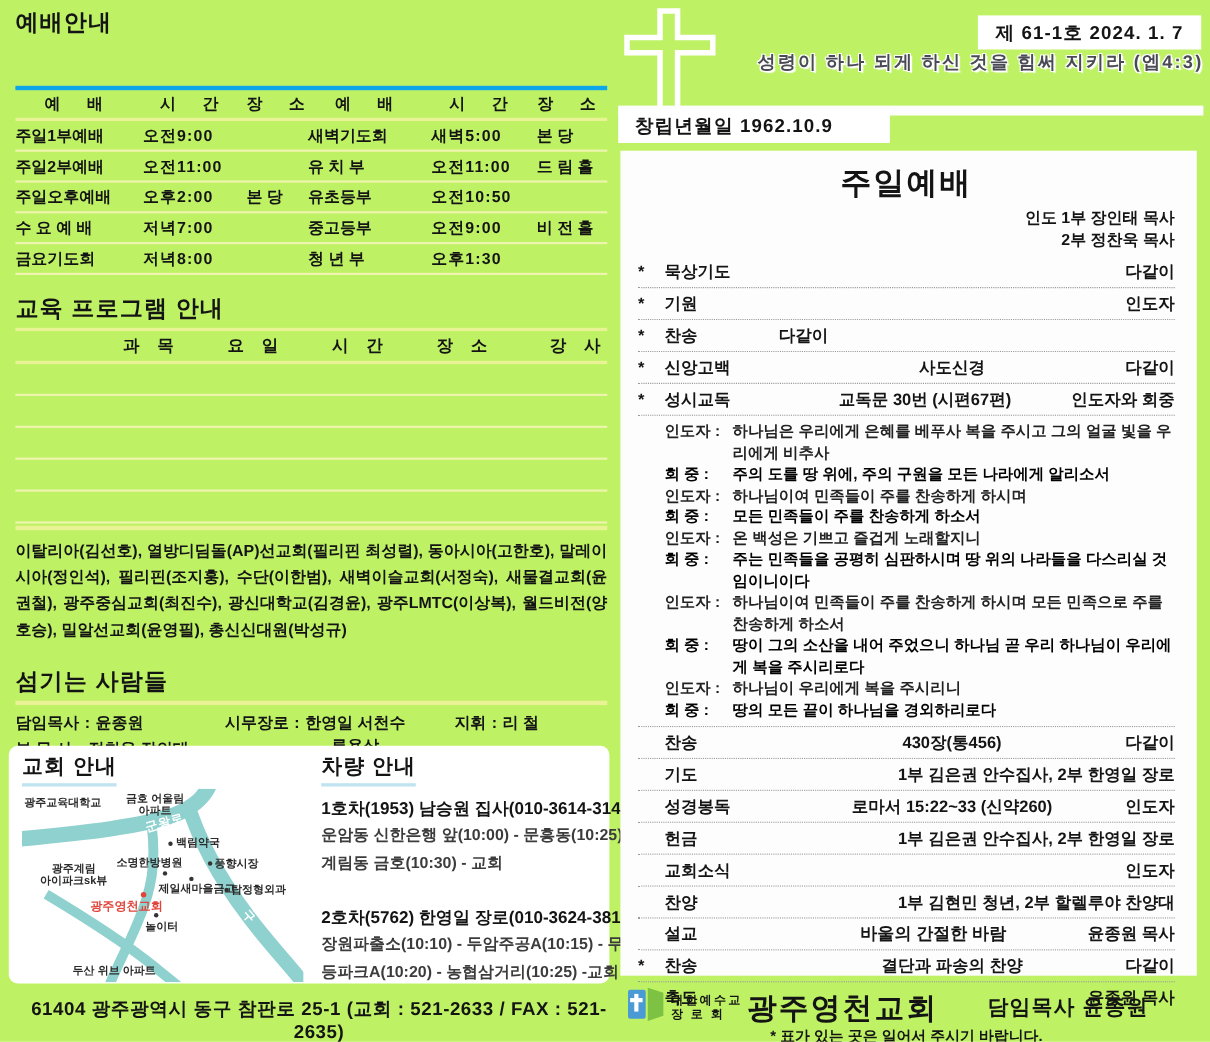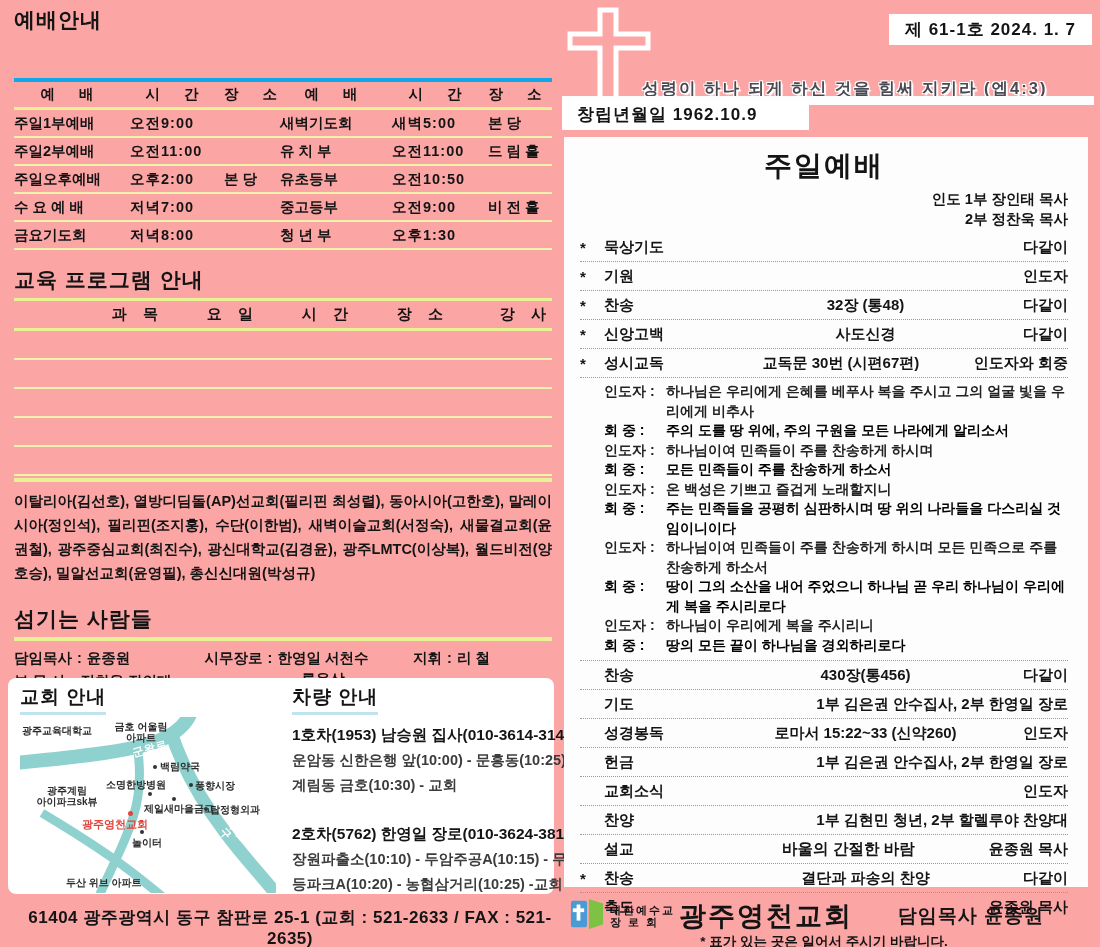--- a/index.html
+++ b/index.html
@@ -2,21 +2,21 @@
 <html><head>
 <meta charset="utf-8">
 <style>
   html,body{margin:0;padding:0;}
   body{
     width:1100px;height:947px;
     font-family:"Liberation Sans","DejaVu Sans",sans-serif;
     color:#141414;
     -webkit-font-smoothing:antialiased;
   }
-  .page{position:relative;width:1100px;height:947px;background:#fca5a5;overflow:hidden;}
+  .page{position:relative;width:1100px;height:947px;background:#bef264;overflow:hidden;}
 
   
   .left-col{position:absolute;left:14px;top:6px;width:538px;}
   .sec-title{font-size:21px;font-weight:800;letter-spacing:1px;margin:0 0 4px 0;}
 
   
   .winfo-row{display:grid;grid-template-columns:116px 94px 56px 112px 96px 1fr;
     align-items:center;height:26px;border-bottom:2px solid #eef4ad;
     font-size:14.5px;font-weight:700;}
   .winfo-row.hdr{border-top:4px solid #0ea5e9;border-bottom:3px solid #e9f295;height:25px;margin-top:44px;}
@@ -66,21 +66,21 @@
   .map-dot.red{background:#e0453c;width:5px;height:5px;}
 
   .left-footer{position:absolute;left:0;top:900px;width:552px;text-align:center;
     font-size:17px;font-weight:800;letter-spacing:0.5px;}
 
   
   .right-col{position:absolute;left:562px;top:0;width:532px;height:947px;}
   .cross-icon{position:absolute;left:2px;top:4px;}
   .issue-box{position:absolute;right:2px;top:14px;background:#fff;padding:4px 16px;
     font-size:17px;font-weight:800;letter-spacing:1px;white-space:nowrap;}
-  .verse{position:absolute;left:80px;top:78px;width:452px;text-align:left;
+  .verse{position:absolute;left:80px;top:46px;width:452px;text-align:right;
     font-size:16.5px;font-weight:900;letter-spacing:2px;color:#4a4a55;white-space:nowrap;
     text-shadow:-1px -1px 0 #fff,1px -1px 0 #fff,-1px 1px 0 #fff,1px 1px 0 #fff,2px 2px 1px #fff;}
   .white-strip{position:absolute;left:0;top:96px;width:532px;height:9px;background:#fdfdfd;}
   .founded-box{position:absolute;left:0;top:99px;background:#fff;padding:4px 14px 4px 15px;
     font-size:17px;font-weight:800;letter-spacing:1px;width:218px;}
 
   .service-box{position:absolute;left:2px;top:137px;width:524px;bottom:60px;
     background:#fdfdfd;padding:8px 20px 6px 16px;box-sizing:border-box;}
   .service-title{text-align:center;font-size:28px;font-weight:900;letter-spacing:2px;margin:2px 0 4px 0;}
   .leaders{text-align:right;font-size:14.5px;font-weight:700;line-height:20px;margin-bottom:4px;}
@@ -315,21 +315,20 @@
         </div>
       <div class="srow">
           <span class="star">*</span>
           <span class="lbl">기원</span>
           <span class="ctr"></span>
           <span class="rgt">인도자</span>
         </div>
       <div class="srow">
           <span class="star">*</span>
           <span class="lbl">찬송</span>
-          <span class="ctr">32장 (통48)</span>
           <span class="rgt">다같이</span>
         </div>
       <div class="srow">
           <span class="star">*</span>
           <span class="lbl">신앙고백</span>
           <span class="ctr">사도신경</span>
           <span class="rgt">다같이</span>
         </div>
       <div class="srow">
           <span class="star">*</span>

